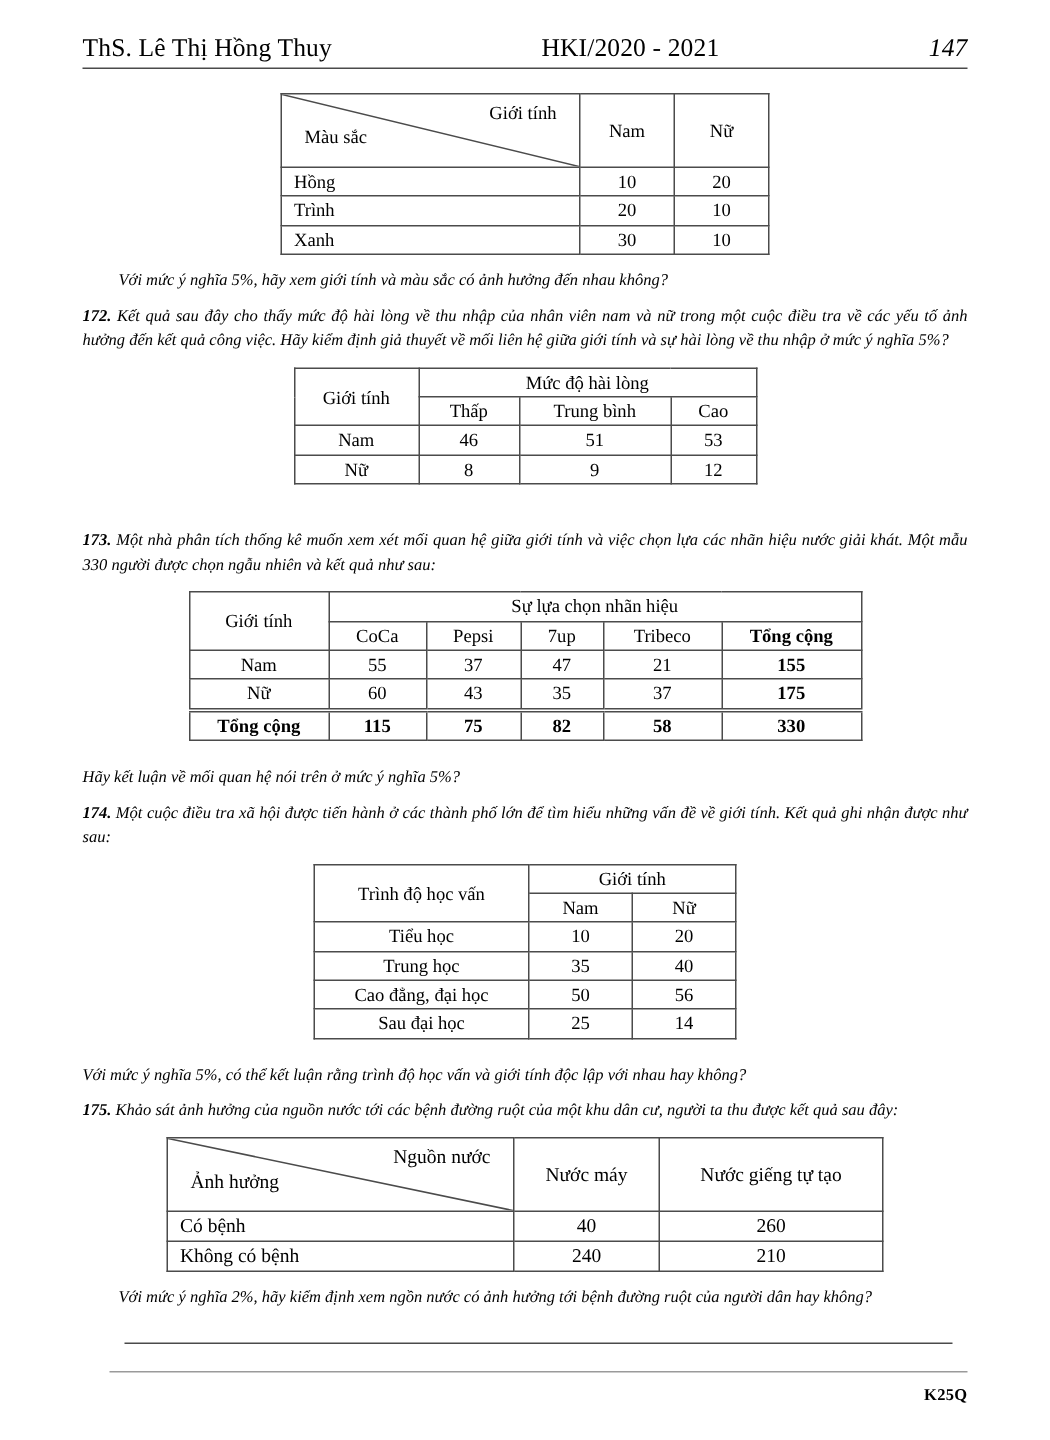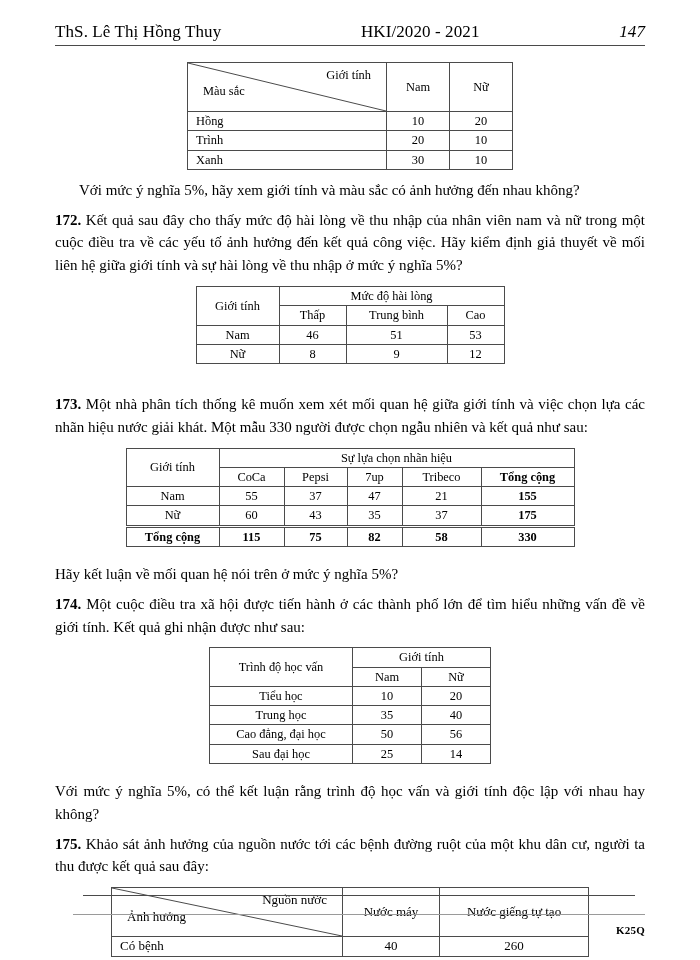--- a/index.html
+++ b/index.html
@@ -32,25 +32,26 @@
     padding-bottom: 3px;
     border-bottom: 1px solid #4a4a4a;
     margin-bottom: 16px;
   }
   .pg-header .hdr-left   { flex: 0 0 auto; }
   .pg-header .hdr-center { flex: 1 1 auto; text-align: center; }
   .pg-header .hdr-right  { flex: 0 0 auto; font-style: italic; }
 
   
   p.para {
-    font-size: 15px;
+    font-size: 11px;
     line-height: 1.52;
     margin: 0 0 2px 0;
     text-align: justify;
     text-justify: inter-word;
+    font-style: italic;
   }
   p.para.indent { text-indent: 24px; }
   p.para.q { margin-top: 7px; }
   .qnum { font-weight: bold; }
   .spacer-sm { height: 7px; }
   .spacer-md { height: 13px; }
 
   
   .tbl-wrap {
     display: flex;
@@ -330,20 +331,25 @@
           <span class="dg-bl">Ảnh hưởng</span>
         </td>
         <td class="c-w1">Nước máy</td>
         <td class="c-w2">Nước giếng tự tạo</td>
       </tr>
       <tr>
         <td class="lft">Có bệnh</td>
         <td>40</td>
         <td>260</td>
       </tr>
+      <tr>
+        <td class="lft">Không có bệnh</td>
+        <td>240</td>
+        <td>210</td>
+      </tr>
     </tbody>
       </table>
   </div>
 
   <p class="para indent">Với mức ý nghĩa 2%, hãy kiểm định xem ngồn nước có ảnh hưởng tới bệnh đường ruột của người dân hay không?</p>
 
   <div class="pg-footer">
     <div class="foot-rule-1"></div>
     <div class="foot-rule-2"></div>
     <div class="foot-code">K25Q</div>

